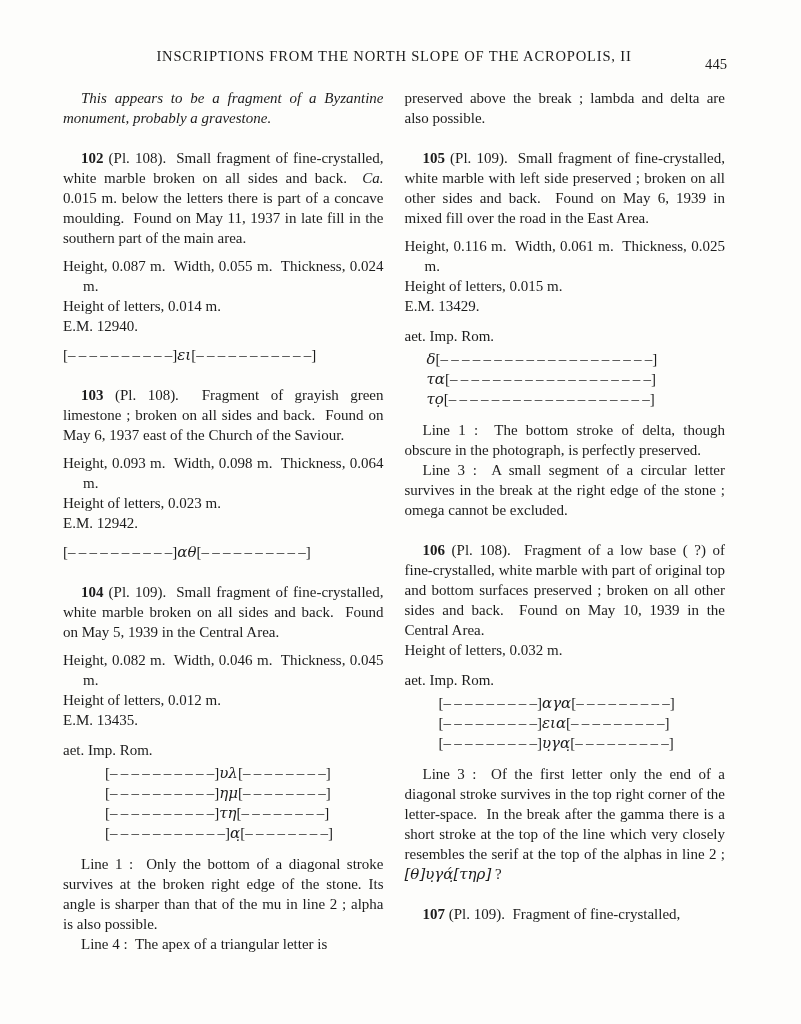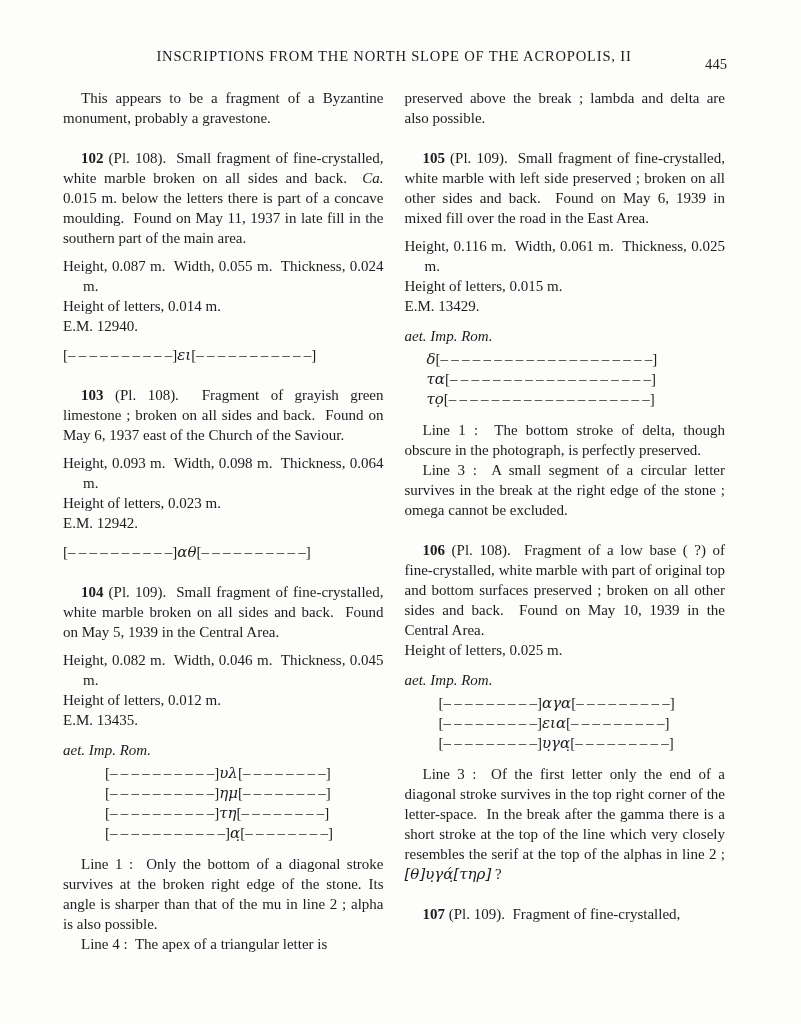--- a/index.html
+++ b/index.html
@@ -22,27 +22,27 @@
     white-space:nowrap;
   }
   .running-head .pagenum{
     position:absolute;
     right:-2px;top:8px;
     letter-spacing:0;
   }
   .columns{display:flex;gap:21px;align-items:flex-start;}
   .col{width:329px;text-align:justify;}
   p{margin:0;}
-  .indent{text-indent:18px;}
+  .indent{text-indent:18px;font-style:italic;}
   .entry-head{margin-top:20px;text-indent:18px;}
   .num{font-weight:bold;}
   .it{font-style:italic;}
   .meas{margin-top:8px;padding-left:20px;text-indent:-20px;}
   .plain{text-indent:0;}
-  .aet{font-style:italic;margin-top:10px;}
+  .aet{margin-top:10px;}
   .insc{
     margin:9px 0;
     text-align:left;
     white-space:nowrap;
     word-spacing:-0.5px;
     text-indent:0;
   }
   .insc-group{margin:3px 0 10px;}
   .insc-group .insc{margin:0;}
   .ind42{padding-left:42px;}
@@ -107,21 +107,21 @@
       <p class="aet plain">aet. Imp. Rom.</p>
       <div class="insc-group ind24">
         <div class="insc"><span></span><span class="gk">δ</span><span>[– – – – – – – – – – – – – – – – – – – –]</span></div>
         <div class="insc"><span></span><span class="gk">τα</span><span>[– – – – – – – – – – – – – – – – – – –]</span></div>
         <div class="insc"><span></span><span class="gk">τọ</span><span>[– – – – – – – – – – – – – – – – – – –]</span></div>
       </div>
       <p class="comment">Line 1&nbsp;:&nbsp; The bottom stroke of delta, though obscure in the photograph, is perfectly preserved.</p>
       <p class="comment">Line 3&nbsp;:&nbsp; A small segment of a circular letter survives in the break at the right edge of the stone&nbsp;; omega cannot be excluded.</p>
 
       <p class="entry-head"><b class="num">106</b><span> (Pl. 108).&nbsp; Fragment of a low base (&nbsp;?) of fine-crystalled, white marble with part of original top and bottom surfaces preserved&nbsp;; broken on all other sides and back.&nbsp; Found on May 10, 1939 in the Central Area.</span></p>
-      <p class="plain">Height of letters, 0.025 m.</p>
+      <p class="plain">Height of letters, 0.032 m.</p>
       <p class="aet plain">aet. Imp. Rom.</p>
       <div class="insc-group ind36">
         <div class="insc"><span>[– – – – – – – – –]</span><span class="gk">αγα</span><span>[– – – – – – – – –]</span></div>
         <div class="insc"><span>[– – – – – – – – –]</span><span class="gk">εια</span><span>[– – – – – – – – –]</span></div>
         <div class="insc"><span>[– – – – – – – – –]</span><span class="gk">υ̣γα̣</span><span>[– – – – – – – – –]</span></div>
       </div>
       <p class="comment"><span>Line 3&nbsp;:&nbsp; Of the first letter only the end of a diagonal stroke survives in the top right corner of the letter-space.&nbsp; In the break after the gamma there is a short stroke at the top of the line which very closely resembles the serif at the top of the alphas in line 2&nbsp;; </span><span class="gk">[θ]υ̣γά̣[τηρ]</span><span>&nbsp;?</span></p>
 
       <p class="entry-head"><b class="num">107</b><span> (Pl. 109).&nbsp; Fragment of fine-crystalled,</span></p>
 

